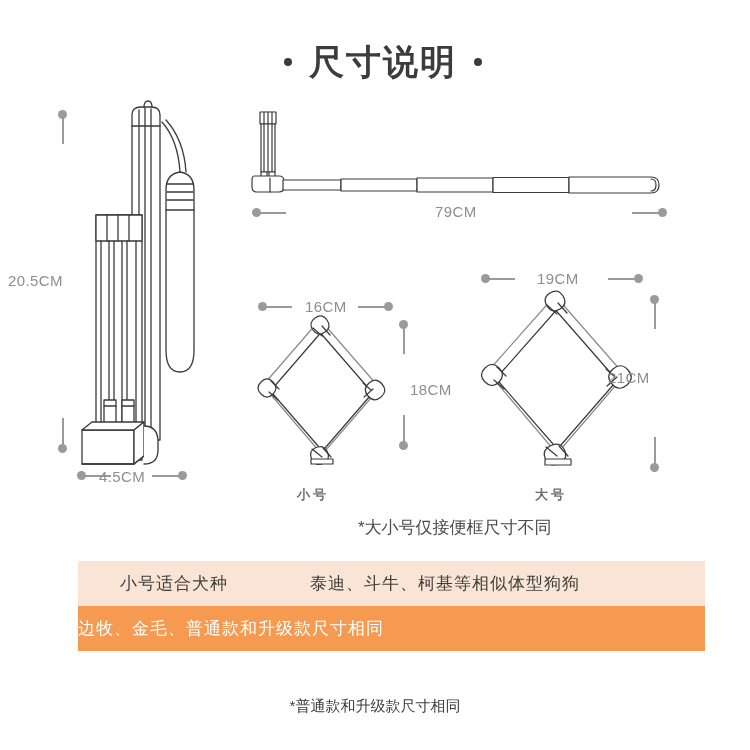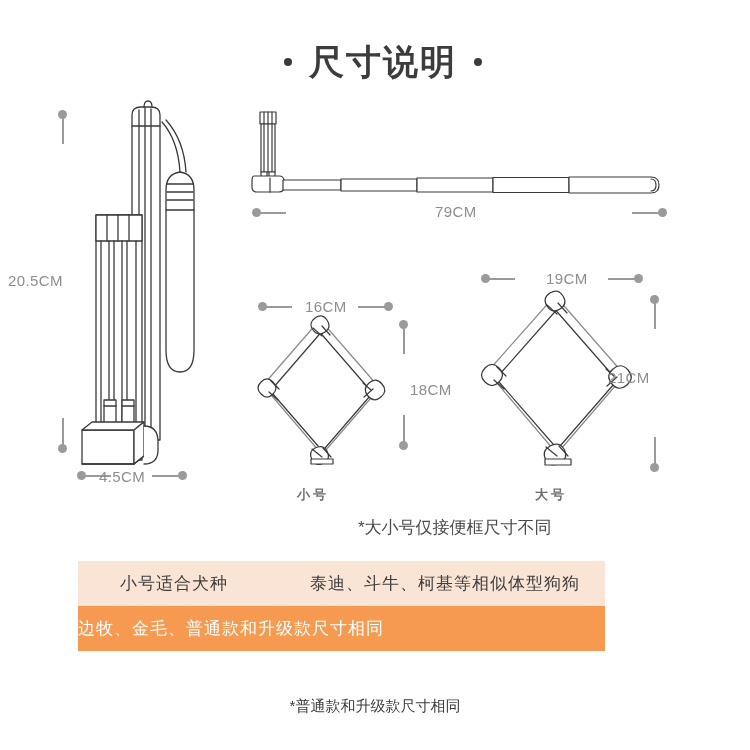--- a/index.html
+++ b/index.html
@@ -111,21 +111,21 @@
     font-size: 15px;
     color: #3d3d3d;
     white-space: nowrap;
   }
 
   
   .breed-table {
     position: absolute;
     left: 78px;
     top: 561px;
-    width: 527px;
+    width: 627px;
   }
   .breed-row {
     display: flex;
     align-items: center;
     height: 45px;
     font-size: 17px;
   }
   .breed-row.light { background: #f9e4d5; color: #3d3d3d; }
   .breed-row.dark  { background: #f59a50; color: #ffffff; }
   .breed-cat {
@@ -352,21 +352,21 @@
 </div>
 
 <div class="marker m-horz-right" style="left:481px; top:274px;">
   <span class="dot"></span>
   <span class="stem"></span>
 </div>
 <div class="marker m-horz-left" style="left:608px; top:274px;">
   <span class="stem"></span>
   <span class="dot"></span>
 </div>
-<div class="dim-label" style="left:537px; top:270px;margin-left:9px;">19CM</div>
+<div class="dim-label" style="left:537px; top:270px;">19CM</div>
 
 <div class="marker m-vert-down" style="left:650px; top:295px;">
   <span class="dot"></span>
   <span class="stem"></span>
 </div>
 <div class="marker m-vert-up" style="left:650px; top:437px;">
   <span class="stem"></span>
   <span class="dot"></span>
 </div>
 <div class="dim-label" style="left:608px; top:369px;">21CM</div>

